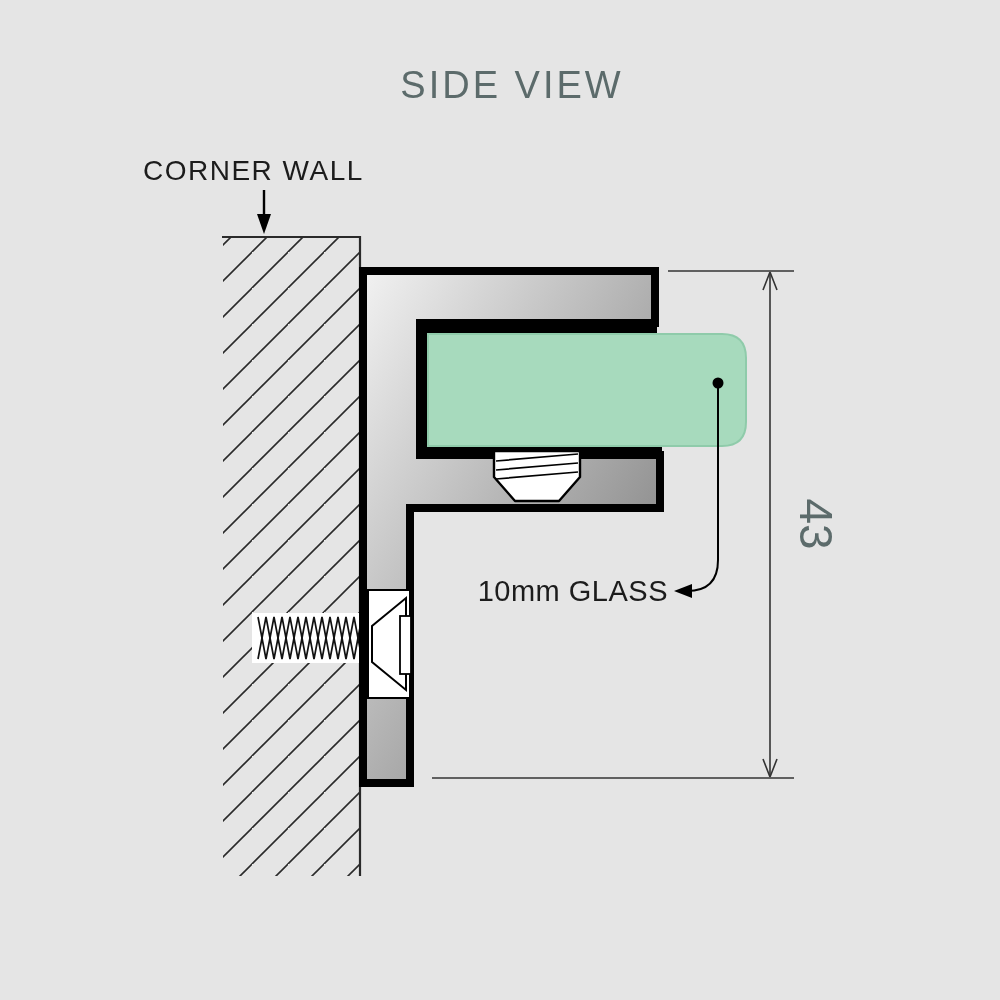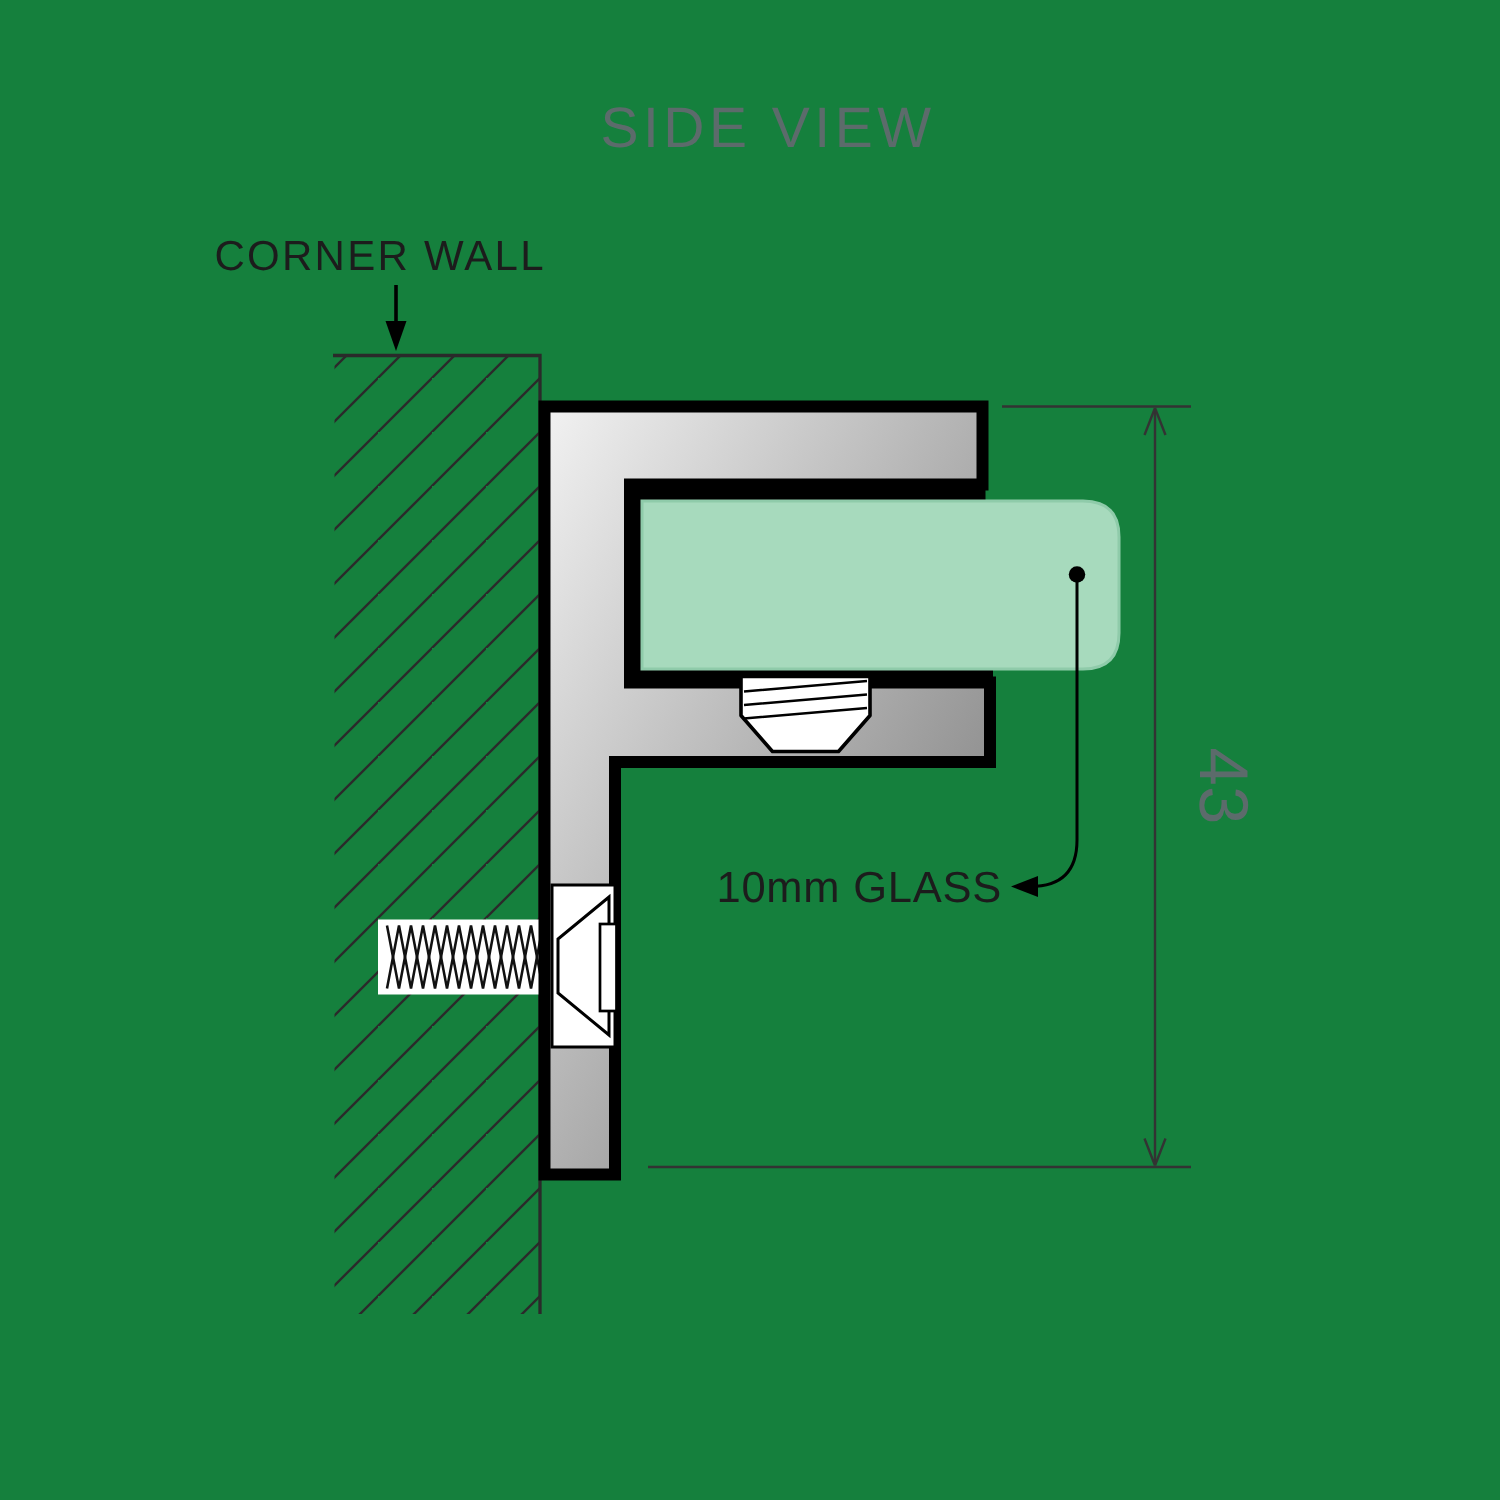--- a/index.html
+++ b/index.html
@@ -4,21 +4,21 @@
 <style>
   html, body {
     margin: 0;
     padding: 0;
     background: #ffffff;
   }
   .canvas {
     position: relative;
     width: 1000px;
     height: 1000px;
-    background: #15803d;
+    background: #e5e5e5;
     overflow: hidden;
   }
   svg text {
     font-family: "Liberation Sans", sans-serif;
   }
 </style>
 </head>
 <body>
 
 <div class="canvas">

